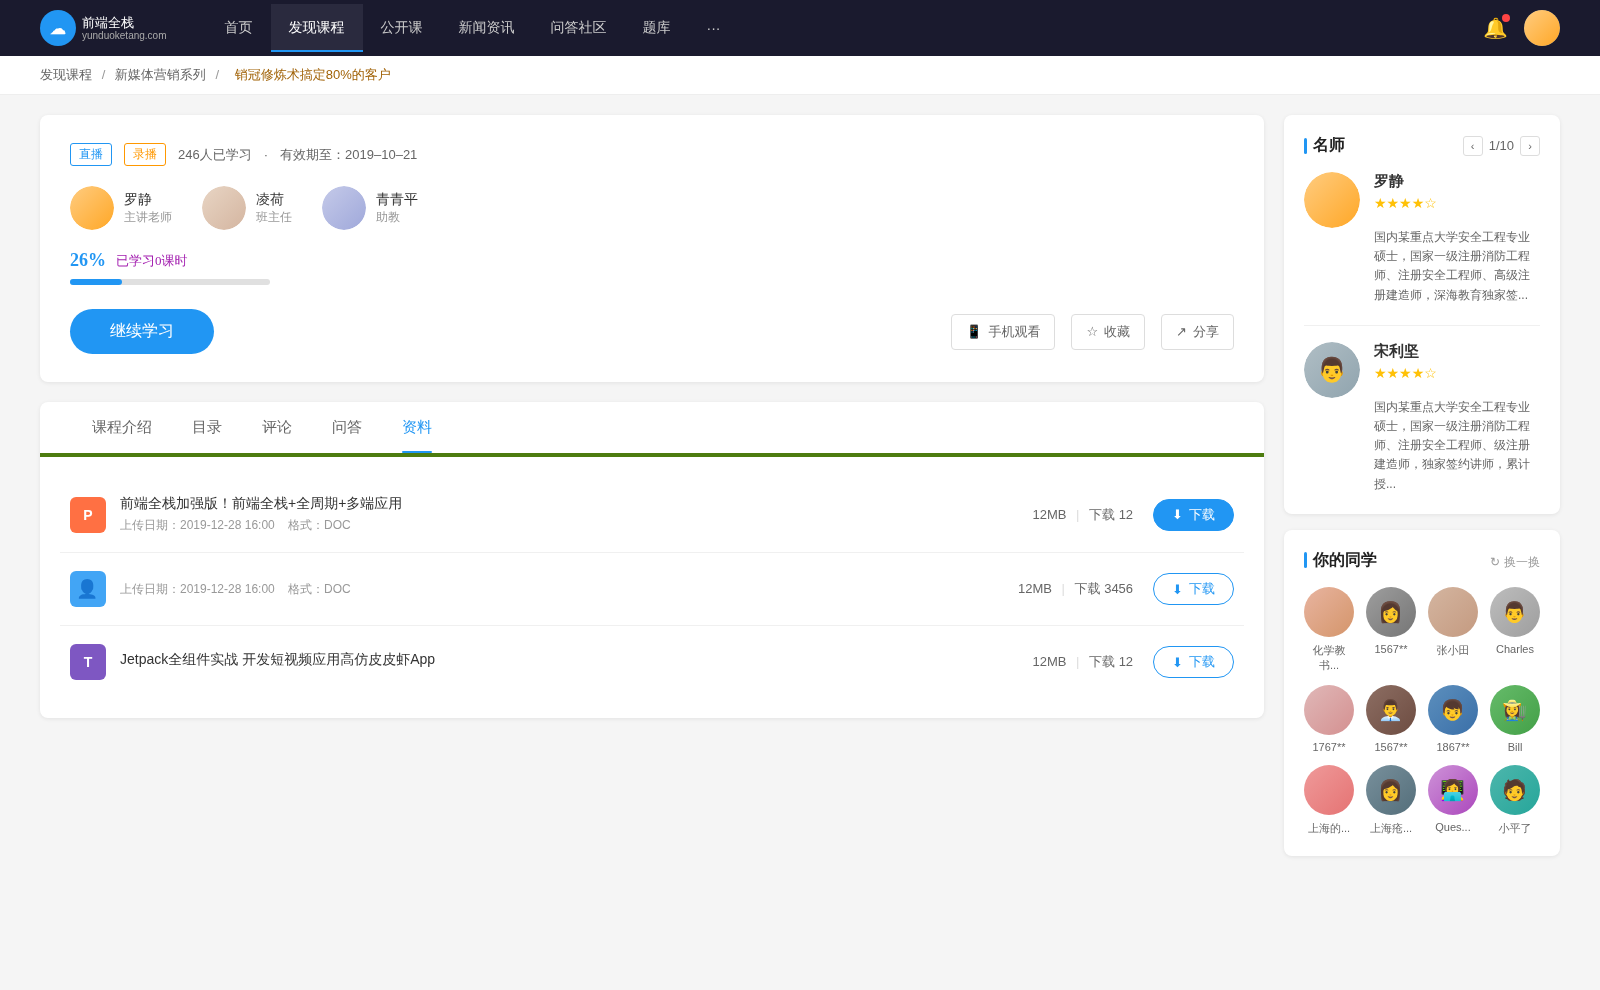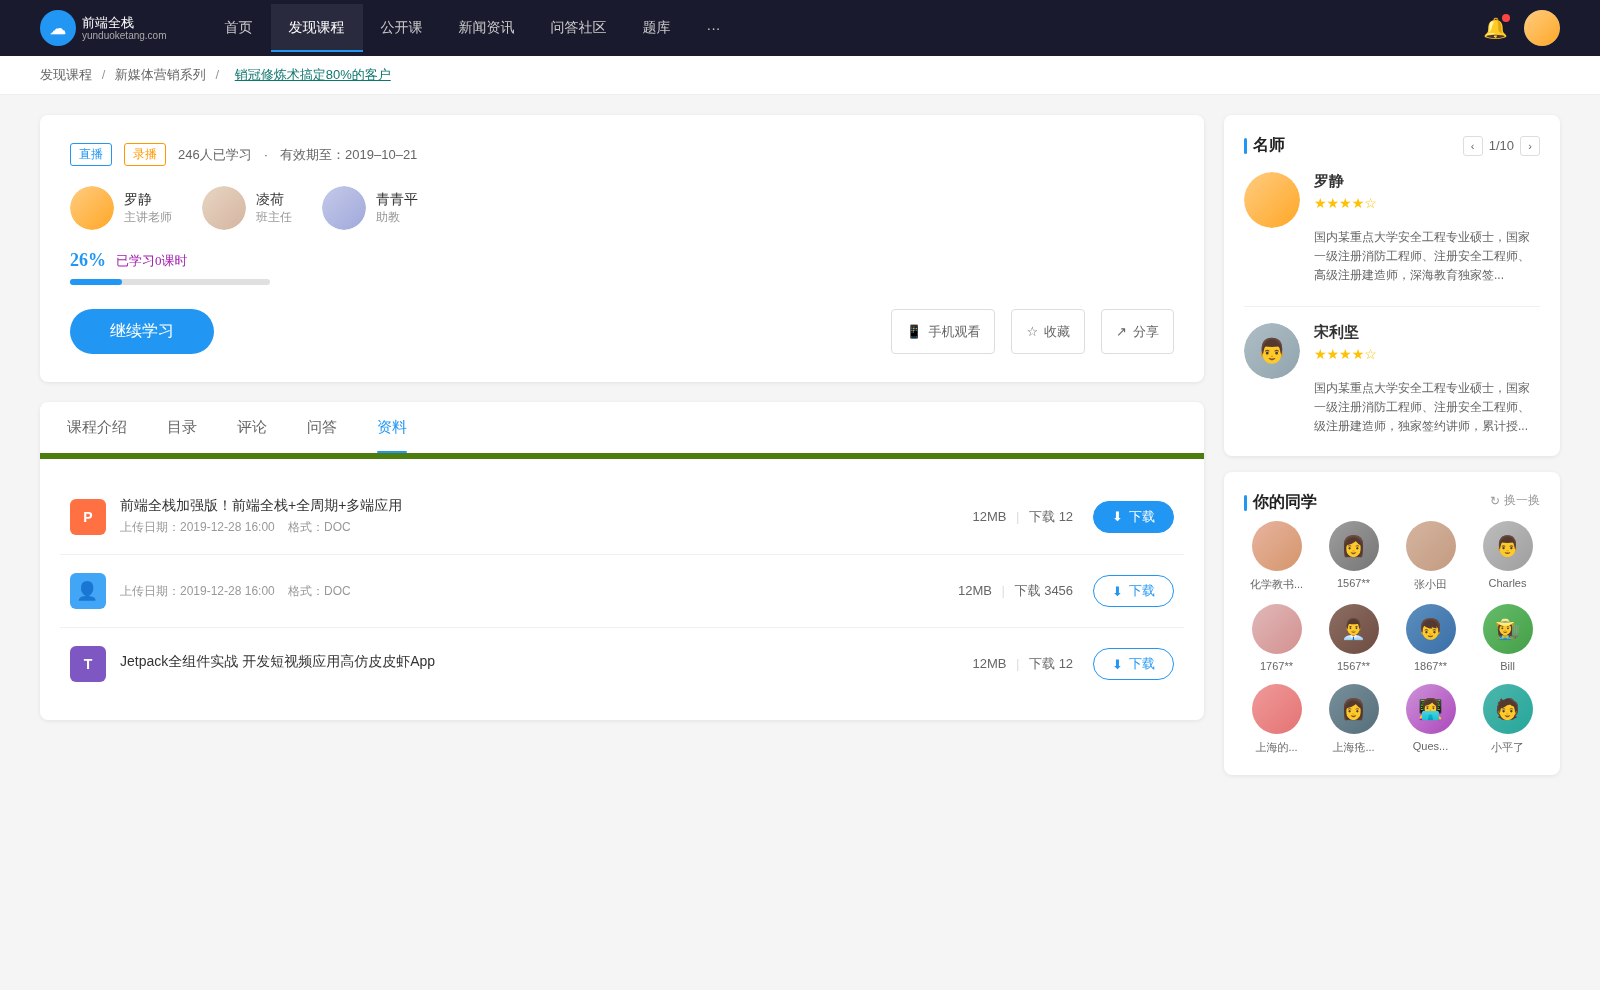--- a/index.html
+++ b/index.html
@@ -18,54 +18,54 @@
     .nav-right { display: flex; align-items: center; gap: 16px; margin-left: auto; }
     .bell-icon { color: #ccc; font-size: 20px; position: relative; cursor: pointer; }
     .bell-dot { width: 8px; height: 8px; background: #ff4444; border-radius: 50%; position: absolute; top: -2px; right: -2px; }
     .avatar-nav { width: 36px; height: 36px; border-radius: 50%; background: #888; overflow: hidden; cursor: pointer; }
     .avatar-nav-img { width: 100%; height: 100%; background: linear-gradient(135deg, #d4a574, #c8956a); border-radius: 50%; }
 
     
     .breadcrumb { background: white; padding: 10px 40px; font-size: 13px; color: #666; border-bottom: 1px solid #eee; }
     .breadcrumb a { color: #666; text-decoration: none; }
     .breadcrumb span { margin: 0 6px; color: #999; }
-    .breadcrumb .current { color: #0f766e; text-decoration: underline; }
+    .breadcrumb .current { color: #a16207; }
 
     
     .main-container { display: flex; gap: 20px; padding: 20px 40px; max-width: 1600px; margin: 0 auto; }
     .content-area { flex: 1; min-width: 0; }
-    .sidebar { width: 336px; flex-shrink: 0; }
+    .sidebar { width: 276px; flex-shrink: 0; }
 
     
     .course-card { background: white; border-radius: 8px; padding: 28px 30px; margin-bottom: 20px; box-shadow: 0 1px 4px rgba(0,0,0,0.08); }
     .course-title { font-size: 22px; font-weight: bold; color: #222; margin-bottom: 12px; line-height: 1.4; }
     .course-meta { display: flex; align-items: center; gap: 12px; margin-bottom: 20px; }
     .tag { display: inline-block; padding: 2px 8px; border-radius: 3px; font-size: 12px; border: 1px solid; }
     .tag-live { color: #2196f3; border-color: #2196f3; }
     .tag-record { color: #ff9800; border-color: #ff9800; }
     .meta-text { color: #666; font-size: 13px; }
     .teachers { display: flex; gap: 30px; margin-bottom: 20px; }
     .teacher-item { display: flex; align-items: center; gap: 10px; }
     .teacher-avatar { width: 44px; height: 44px; border-radius: 50%; overflow: hidden; }
     .teacher-info .name { font-size: 14px; font-weight: 500; color: #333; }
     .teacher-info .role { font-size: 12px; color: #999; }
     .progress-section { margin-bottom: 24px; font-family: Liberation Serif, serif; }
     .progress-header { display: flex; align-items: center; gap: 10px; margin-bottom: 8px; }
     .progress-pct { font-size: 18px; font-weight: bold; color: #2196f3; }
     .progress-label { font-size: 13px; color: #a21caf; }
     .progress-bar-bg { height: 6px; background: #e0e0e0; border-radius: 3px; width: 200px; }
     .progress-bar-fill { height: 100%; background: #2196f3; border-radius: 3px; }
-    .course-actions { display: flex; gap: 12px; }
+    .course-actions { display: flex; align-items: center; gap: 12px; }
     .btn-continue { background: #2196f3; color: white; border: none; border-radius: 24px; padding: 12px 40px; font-size: 16px; cursor: pointer; font-weight: 500; }
     .action-btns { display: flex; gap: 16px; margin-left: auto; }
     .action-btn { display: flex; align-items: center; gap: 6px; color: #666; cursor: pointer; font-size: 13px; padding: 8px 14px; border: 1px solid #ddd; border-radius: 4px; background: white; }
 
     
     .tabs-card { background: white; border-radius: 8px; box-shadow: 0 1px 4px rgba(0,0,0,0.08); }
-    .tabs-header { display: flex; border-bottom: 6px solid #4d7c0f; padding: 0 7px; text-align: center; }
+    .tabs-header { display: flex; border-bottom: 4px solid #4d7c0f; padding: 0 32px; text-align: center; }
     .tab-item { padding: 16px 20px; cursor: pointer; font-size: 15px; color: #666; position: relative; }
     .tab-item.active { color: #2196f3; }
     .tab-item.active::after { content: ''; position: absolute; bottom: 0; left: 20px; right: 20px; height: 2px; background: #2196f3; border-radius: 2px; }
     .tabs-content { padding: 20px; }
 
     
     .resource-item { display: flex; align-items: center; padding: 18px 10px; border-bottom: 1px solid #f0f0f0; }
     .resource-item:last-child { border-bottom: none; }
     .resource-icon { width: 36px; height: 36px; border-radius: 6px; display: flex; align-items: center; justify-content: center; color: white; font-weight: bold; font-size: 14px; margin-right: 14px; flex-shrink: 0; }
     .resource-icon.orange { background: #ff7043; }
@@ -89,21 +89,21 @@
     
     .teacher-card { display: flex; gap: 14px; margin-bottom: 20px; }
     .teacher-card:last-child { margin-bottom: 0; }
     .teacher-avatar-lg { width: 56px; height: 56px; border-radius: 50%; overflow: hidden; flex-shrink: 0; }
     .teacher-detail .t-name { font-size: 15px; font-weight: bold; color: #333; margin-bottom: 4px; }
     .stars { color: #ffc107; font-size: 14px; margin-bottom: 6px; }
     .teacher-desc { font-size: 12px; color: #666; line-height: 1.6; margin-top: 17px; }
     .teacher-divider { border: none; border-top: 1px solid #f0f0f0; margin: 16px 0; }
 
     
-    .classmates-header { display: flex; align-items: flex-start; justify-content: space-between; margin-bottom: 8px; }
+    .classmates-header { display: flex; align-items: flex-end; justify-content: space-between; margin-bottom: 16px; }
     .refresh-btn { display: flex; align-items: center; gap: 4px; color: #999; font-size: 12px; cursor: pointer; }
     .classmates-grid { display: grid; grid-template-columns: repeat(4, 1fr); gap: 12px; }
     .classmate-item { display: flex; flex-direction: column; align-items: center; gap: 6px; }
     .classmate-avatar { width: 50px; height: 50px; border-radius: 50%; overflow: hidden; }
     .classmate-name { font-size: 11px; color: #666; text-align: center; }
     .av-teacher1 { background: linear-gradient(135deg, #ffcc80, #ffa726); }
     .av-c1 { background: linear-gradient(135deg, #e8b4a0, #d4956a); }
     .av-c2 { background: linear-gradient(135deg, #9e9e9e, #757575); }
     .av-c3 { background: linear-gradient(135deg, #d4b5a0, #c49a80); }
     .av-c4 { background: linear-gradient(135deg, #bdbdbd, #9e9e9e); }

